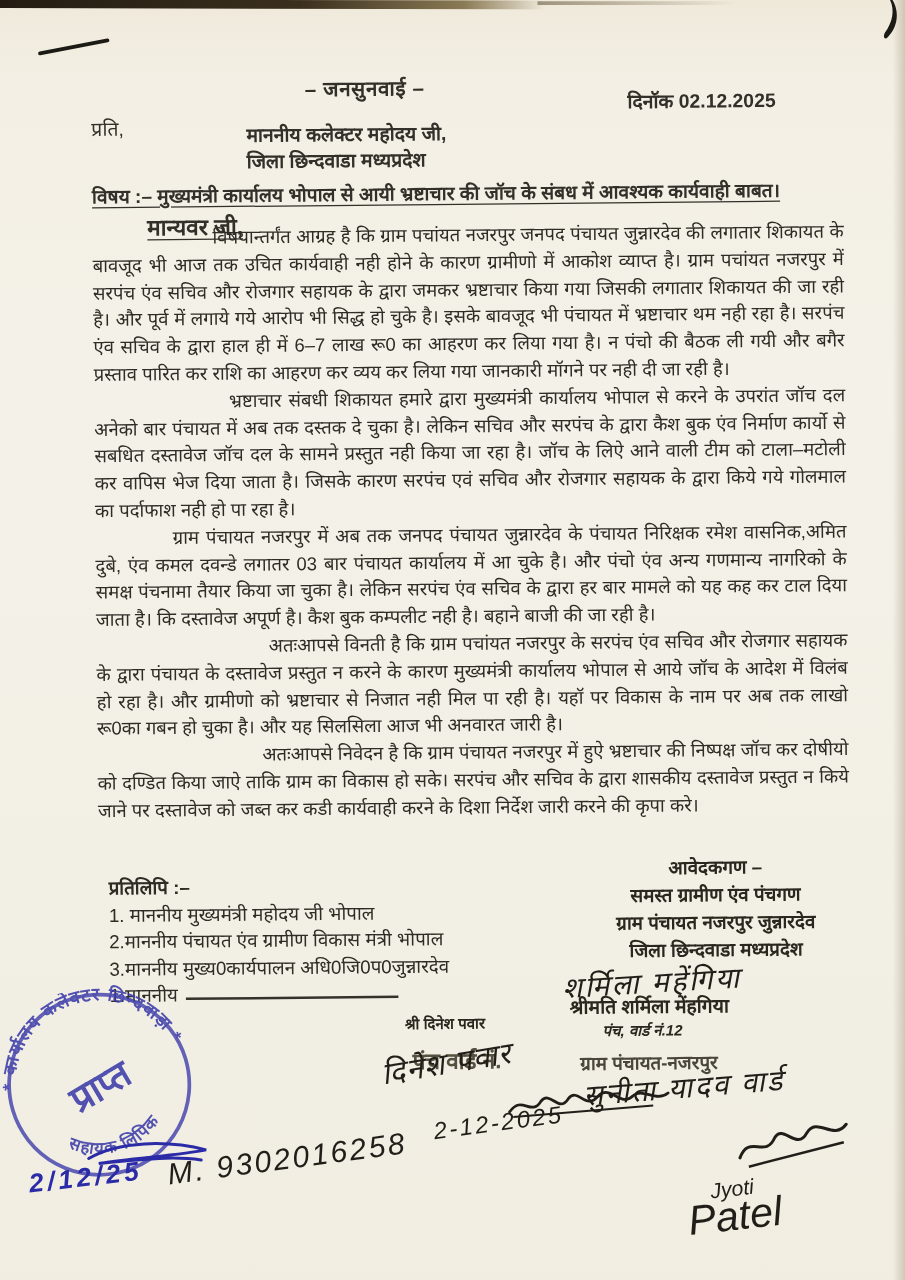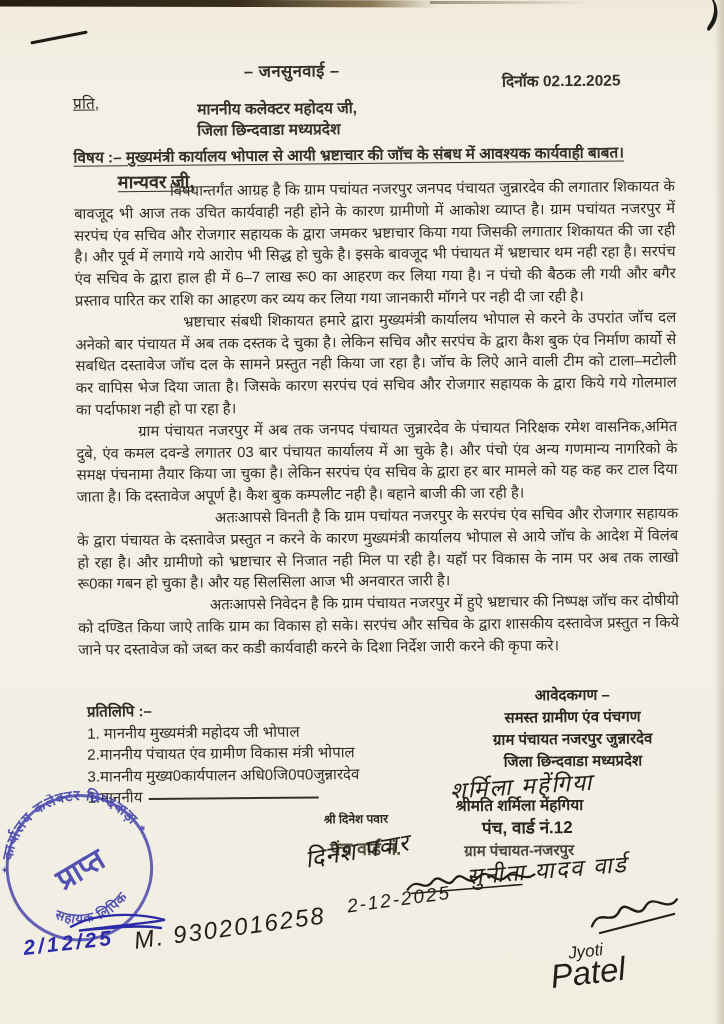--- a/index.html
+++ b/index.html
@@ -24,21 +24,21 @@
 
   .abs{position:absolute;}
   .typed{color:#33302a;}
   .bold{font-weight:bold;color:#2a271f;}
   .underline{text-decoration:underline;text-underline-offset:3px;}
 
   #content{position:absolute;inset:0;transform:rotate(-0.55deg);transform-origin:50% 40%;}
 
   .title{left:225px;top:58px;width:140px;text-align:center;font-size:16.5px;font-weight:bold;letter-spacing:.5px;}
   .date-line{left:505px;top:71px;font-size:15.5px;font-weight:bold;}
-  .to-label{left:76px;top:89px;font-size:15.5px;text-decoration:underline;}
+  .to-label{left:76px;top:89px;font-size:15.5px;}
   .addr{left:200px;top:97px;width:220px;font-size:15.5px;font-weight:bold;line-height:21px;}
   .subject{left:76px;top:144px;width:600px;font-size:15.3px;font-weight:bold;}
   .salutation{left:76px;top:167px;font-size:18px;font-weight:bold;margin-left:44px;}
 
   .body-col{left:76px;top:179px;width:601px;font-size:14.8px;line-height:21.8px;
     text-align:justify;font-weight:500;color:#2f2c26;}
   .body-col p{margin:0;}
   .ind1{text-indent:96px;} .ind2{text-indent:108px;} .ind3{text-indent:62px;}
   .ind4{text-indent:138px;} .ind5{text-indent:132px;}
 
@@ -47,21 +47,21 @@
   .copy4{display:flex;align-items:center;gap:6px;}
   .copy4 .rule{display:inline-block;width:170px;height:2px;background:#35322b;margin-top:4px;}
 
   .applicants{left:452px;top:686px;width:235px;text-align:center;font-size:15px;
     font-weight:bold;line-height:22px;color:#2a271f;}
 
   
   .hw{font-style:italic;color:#211e19;}
   .hw-sharmila{left:446px;top:768px;width:250px;font-size:23px;transform:rotate(-3deg);letter-spacing:2px;}
   .sharmila-name{left:452px;top:795px;font-size:15.5px;}
-  .sharmila-role{left:478px;top:817px;font-size:17px;}
+  .sharmila-role{left:478px;top:817px;font-size:12px;font-style:italic;}
   .village{left:460px;top:841px;font-size:15px;color:#4a463c;font-weight:bold;}
   .dinesh-name{left:320px;top:810px;font-size:12px;}
   .dinesh-role{left:326px;top:836px;font-size:18px;color:#55503f;font-weight:bold;}
   .hw-dinesh{left:300px;top:833px;font-size:24px;transform:rotate(-9deg);letter-spacing:1px;}
   .hw-sunita{left:462px;top:855px;font-size:23px;transform:rotate(-4deg);letter-spacing:2px;}
   .hw-mobile{left:128px;top:905px;font-size:24px;transform:rotate(-7deg);letter-spacing:2px;white-space:nowrap;}
   .hw-mobile .dt{font-size:19px;position:relative;top:-8px;margin-left:14px;}
   .hw-jyoti{left:563px;top:944px;font-size:17px;transform:rotate(-6deg);}
   .hw-patel{left:545px;top:956px;font-size:33px;transform:rotate(-6deg);}
   .hw-bluedate{left:18px;top:928px;font-size:21px;color:#2b2ba8;transform:rotate(-6deg);letter-spacing:3px;font-weight:bold;}

